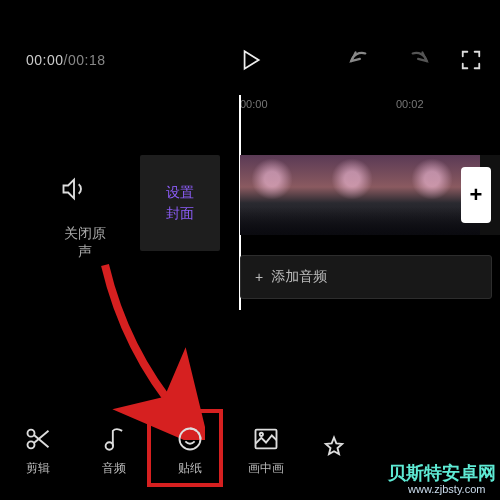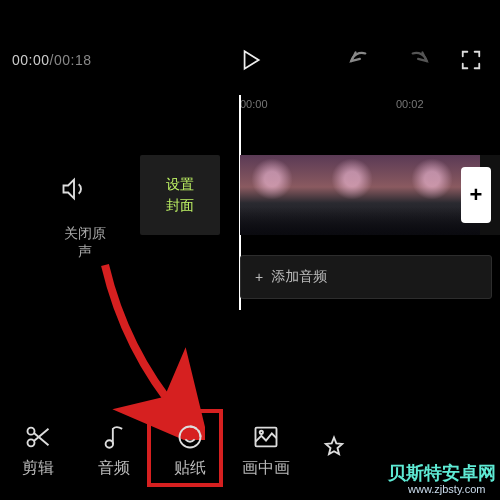--- a/index.html
+++ b/index.html
@@ -18,21 +18,21 @@
     top: 40px;
     left: 0;
     right: 0;
     height: 40px;
     display: flex;
     align-items: center;
   }
   .time-display {
     color: #888;
     font-size: 14px;
-    margin-left: 12px;
+    margin-left: 26px;
     letter-spacing: 0.5px;
   }
   .time-display .cur { color: #ccc; }
   .topbar-right {
     position: absolute;
     right: 18px;
     display: flex;
     align-items: center;
     gap: 30px;
   }
@@ -67,27 +67,27 @@
     width: 50px;
     text-align: center;
     color: #ccc;
   }
   .mute-block .lbl { font-size: 14px; margin-top: 22px; color: #aaa; }
   .cover-block {
     position: absolute;
     left: 140px;
     top: 155px;
     width: 80px;
-    height: 80px;
+    height: 96px;
     background: #1e1e1e;
     display: flex;
     flex-direction: column;
     align-items: center;
     justify-content: center;
-    color: #bef264;
+    color: #8b5cf6;
     font-size: 14px;
     line-height: 1.5;
     border-radius: 2px;
   }
   .clip-strip {
     position: absolute;
     left: 240px;
     top: 155px;
     right: 0;
     height: 80px;
@@ -170,21 +170,21 @@
     width: 76px;
     flex: 0 0 76px;
     height: 100%;
     display: flex;
     flex-direction: column;
     align-items: center;
     justify-content: center;
     gap: 7px;
     color: #ccc;
   }
-  .tool .tlabel { font-size: 16px; color:#bbb; }
+  .tool .tlabel { font-size: 12px; color:#bbb; }
   .watermark {
     position:absolute;
     right: 4px;
     bottom: 4px;
     display:flex;
     align-items:center;
     gap:6px;
     pointer-events:none;
   }
   .watermark .badge {

